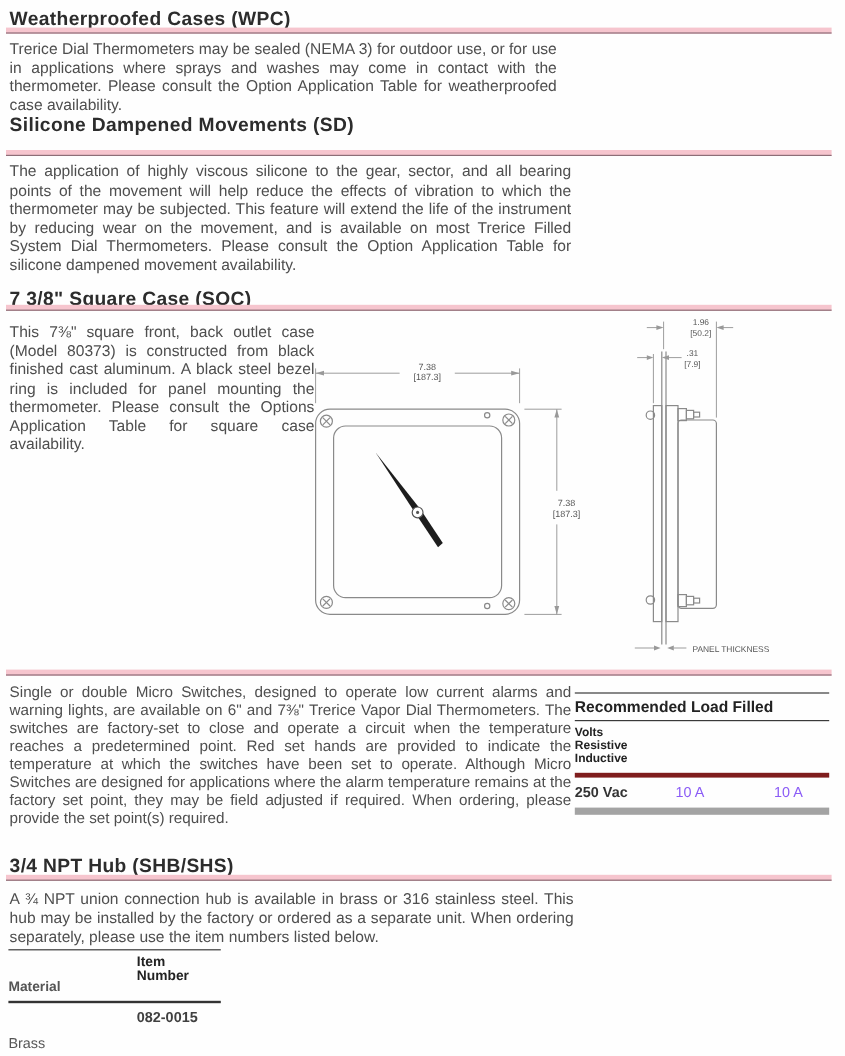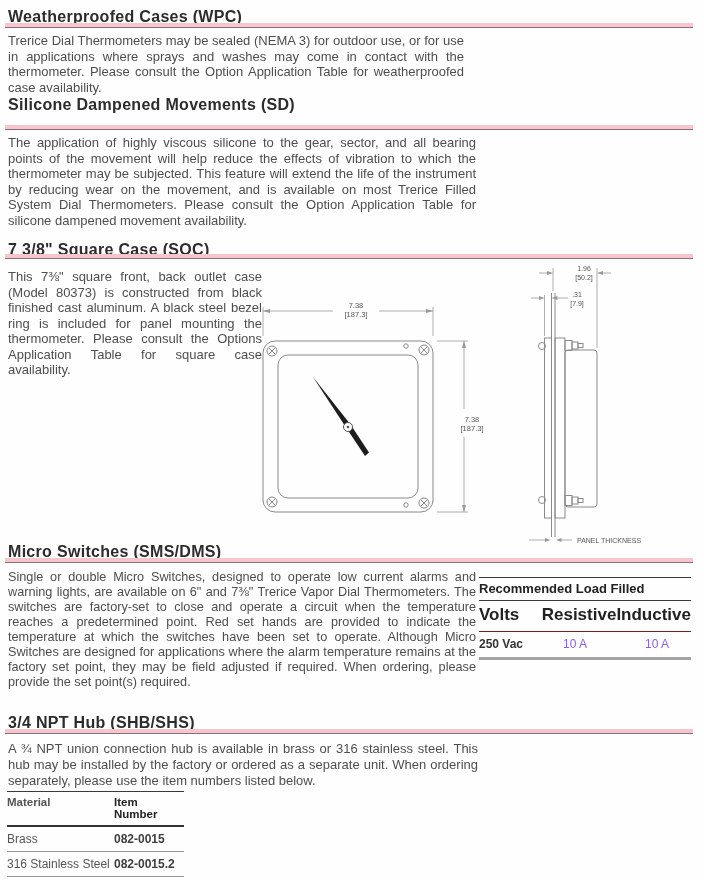--- a/index.html
+++ b/index.html
@@ -17,32 +17,32 @@
   }
   .body-p{
     position:absolute;left:8px;font-size:13px;line-height:15.5px;color:#4e4e4e;
     text-align:justify;
   }
   .p-sms{font-size:12.7px;line-height:15px;}
   
   .ltable{position:absolute;left:479px;top:577px;width:212px;}
   .lt-title{font-size:13px;font-weight:bold;color:#222;border-top:1.5px solid #3a3a3a;
     border-bottom:1.5px solid #3a3a3a;padding:3px 0 4px;}
-  .lt-head{display:flex;font-size:17px;font-weight:bold;color:#222;
-    border-bottom:1px solid #7f1d1d;padding:4px 0 6px;}
-  .lt-row{display:flex;font-size:12px;border-bottom:3px solid #a3a3a3;padding:5px 0 6px;}
+  .lt-head{display:flex;font-size:10px;font-weight:bold;color:#222;
+    border-bottom:4px solid #7f1d1d;padding:4px 0 6px;flex-direction:column;}
+  .lt-row{display:flex;font-size:12px;border-bottom:6px solid #a3a3a3;padding:5px 0 6px;}
   .lt-row .c1{font-weight:bold;color:#333;}
   .lt-row .c2,.lt-row .c3{color:#8b5cf6;}
   .c1{width:84px;} .c2{width:82px;} .c3{flex:1;}
   
   .mtable{position:absolute;left:7px;top:791px;width:177px;}
   .mt-head{display:flex;font-size:11.5px;font-weight:bold;color:#222;
     border-top:1.5px solid #3a3a3a;border-bottom:2px solid #333;padding:4px 0 5px;}
   .mt-row{display:flex;font-size:12px;border-bottom:1px solid #979797;padding:5px 0 5px;}
-  .m1{width:107px;color:#555;} .m2{flex:1;}
+  .m1{width:107px;color:#555;margin-top:21px;} .m2{flex:1;}
   .mt-row .m2{font-weight:bold;color:#404040;}
   svg text{font-family:"Liberation Sans","DejaVu Sans",sans-serif;}
 </style>
 </head>
 <body>
 
 <div id="page">
 
   <div class="sec-h" style="top:8px">Weatherproofed Cases (WPC)</div>
   <div class="bar" style="top:23px"></div>
@@ -161,21 +161,20 @@
 
     <g stroke="#999" stroke-width="0.8">
       <line x1="529" y1="540" x2="548" y2="540"></line>
       <polygon points="550.5,540 545,538 545,542" fill="#999" stroke="none"></polygon>
       <line x1="561.5" y1="540" x2="572" y2="540"></line>
       <polygon points="556,540 561.5,538 561.5,542" fill="#999" stroke="none"></polygon>
     </g>
     <text x="577" y="543" font-size="7" fill="#555" text-anchor="start">PANEL THICKNESS</text>
   </svg>
 
-  <div class="sec-h" style="top:543px">Micro Switches (SMS/DMS)</div>
   <div class="bar" style="top:558px"></div>
   <div class="body-p p-sms" style="top:570px;width:468px">Single or double Micro Switches, designed to operate low current alarms and warning lights, are available on 6" and 7⅜" Trerice Vapor Dial Thermometers. The switches are factory-set to close and operate a circuit when the temperature reaches a predetermined point. Red set hands are provided to indicate the temperature at which the switches have been set to operate. Although Micro Switches are designed for applications where the alarm temperature remains at the factory set point, they may be field adjusted if required. When ordering, please provide the set point(s) required.</div>
 
   <div class="ltable">
     <div class="lt-title">Recommended Load Filled</div>
     <div class="lt-head">
       <span class="c1">Volts</span>
       <span class="c2">Resistive</span>
       <span class="c3">Inductive</span>
     </div>

